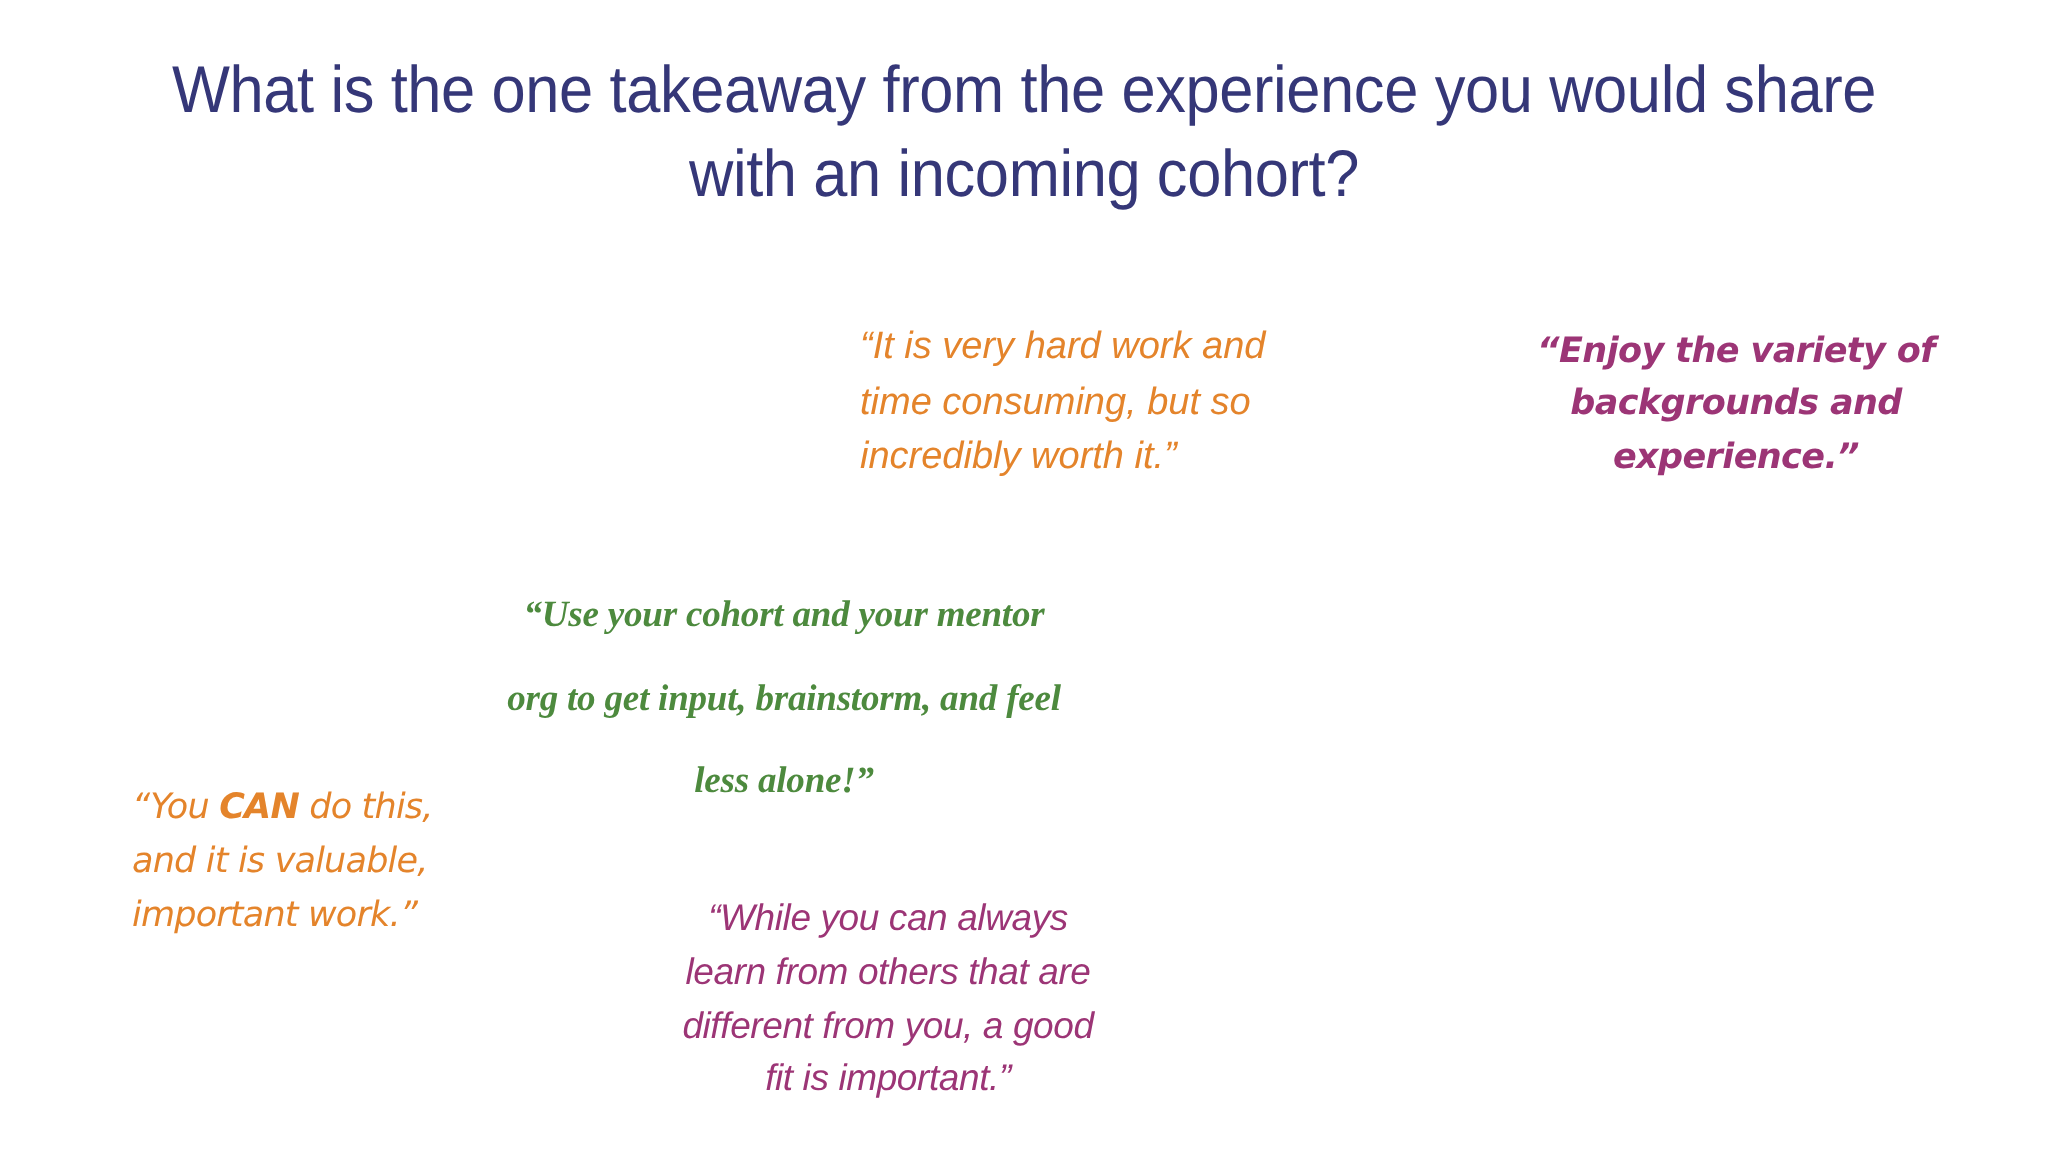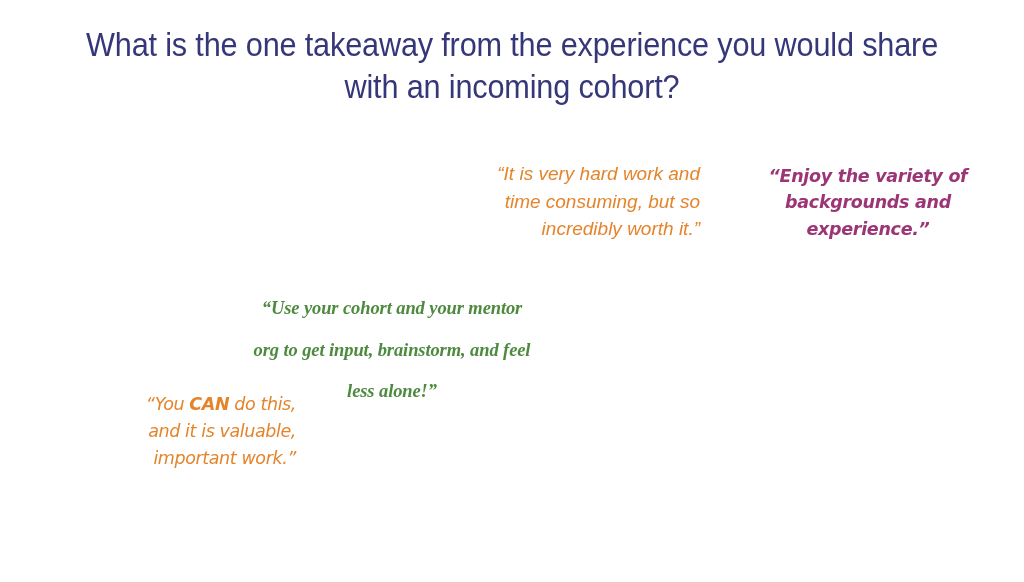--- a/index.html
+++ b/index.html
@@ -58,21 +58,21 @@
     letter-spacing: -0.1px;
   }
 
   .q-orange-plain {
     color: #e4842b;
     font-family: "Liberation Sans", sans-serif;
     font-weight: 400;
     font-style: italic;
     font-size: 19px;
     line-height: 1.45;
-    text-align: right;
+    text-align: left;
   }
 
   .q-purple-humanist {
     color: #9c3576;
     font-family: "DejaVu Sans", sans-serif;
     font-weight: 700;
     font-style: italic;
     font-size: 17.5px;
     line-height: 1.50;
     text-align: center;
@@ -101,21 +101,21 @@
     letter-spacing: -0.1px;
   }
 
   .q-orange-left {
     color: #e4842b;
     font-family: "DejaVu Sans", sans-serif;
     font-weight: 400;
     font-style: italic;
     font-size: 17.5px;
     line-height: 1.55;
-    text-align: right;
+    text-align: left;
     letter-spacing: -0.4px;
   }
   .q-orange-left b,
   .q-orange-left .emph {
     font-weight: 700;
   }
 
   .q-purple-grotesk {
     color: #9c3576;
     font-family: "Liberation Sans", sans-serif;
@@ -167,15 +167,19 @@
 
   <div class="quote q-green-serif" id="quote-use-cohort">“Use your cohort and your mentor
 org to get input, brainstorm, and feel
 less alone!”</div>
 
 
   <div class="quote q-orange-left" id="quote-you-can"><span>“You </span><span class="emph">CAN</span><span> do this,
 and it is valuable,
 important work.”</span></div>
 
+  <div class="quote q-purple-grotesk" id="quote-while-learn">“While you can always
+learn from others that are
+different from you, a good
+fit is important.”</div>
 
 
 </div>
 
 </body></html>

